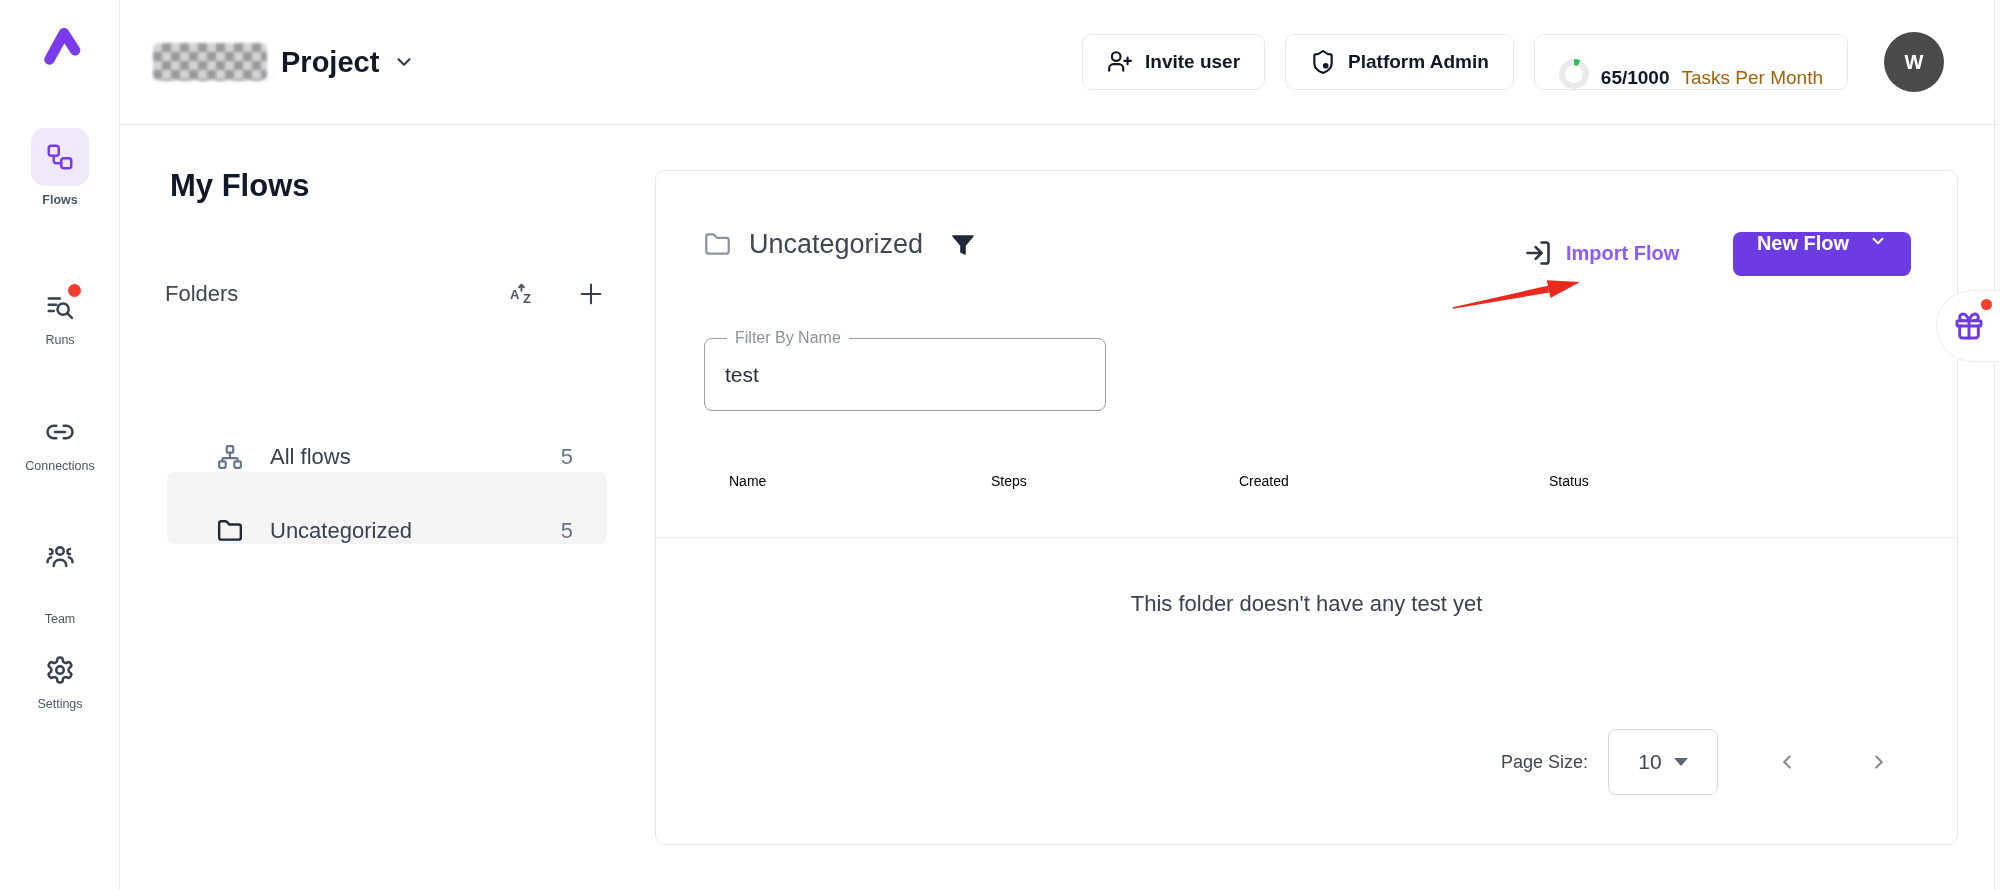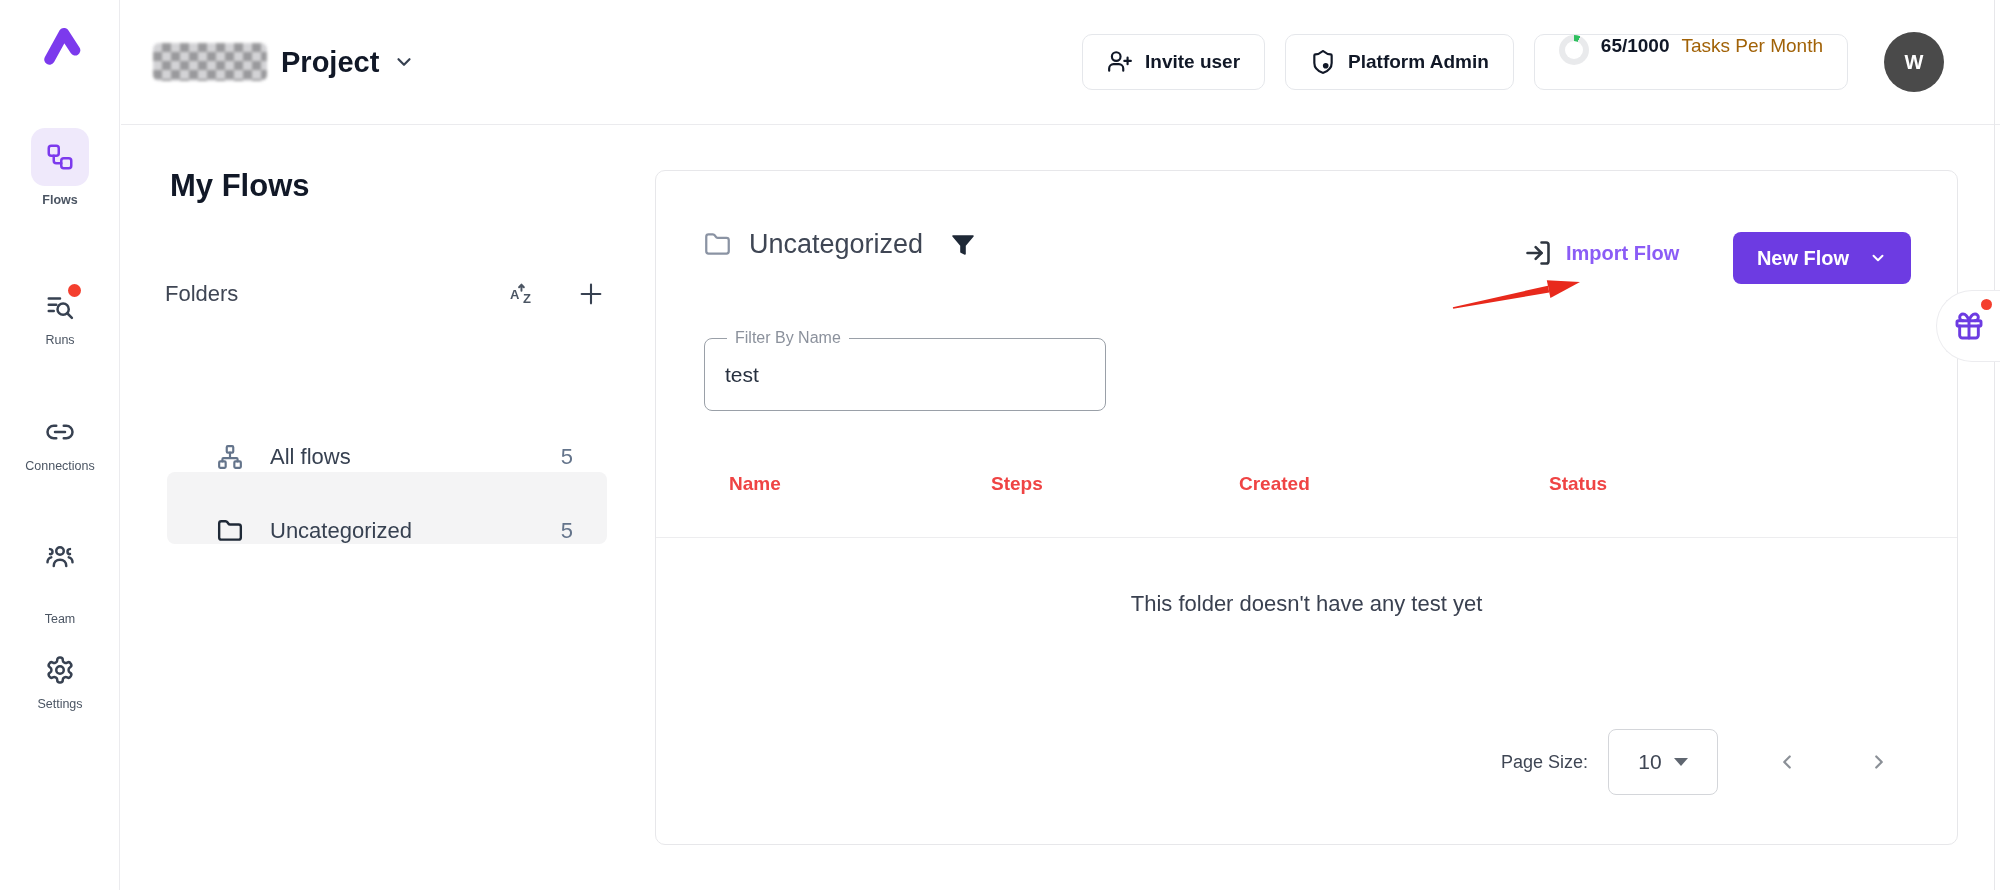--- a/index.html
+++ b/index.html
@@ -25,21 +25,21 @@
   .project-group { display:flex; align-items:center; gap:14px; margin-left:32px; }
   .redacted { width:114px; height:38px; border-radius:6px; filter:blur(1.5px);
     background:
       repeating-conic-gradient(#8f8f92 0% 25%, #cfcfd2 0% 50%) 0 0/18px 18px,
       #b9b9bc; opacity:.9; }
   .project-name { font-size:29px; font-weight:700; color:#111827; }
   .hdr-right { margin-left:auto; display:flex; align-items:center; gap:20px; padding-right:56px; }
   .hdr-btn { height:56px; display:flex; align-items:center; gap:12px; padding:0 24px;
     background:#fff; border:1px solid #e5e7eb; border-radius:10px; font-size:19px;
     font-weight:700; color:#111827; cursor:pointer; }
-  .tasks-badge { height:56px; display:flex; align-items:flex-start; gap:12px; padding:0 24px;
+  .tasks-badge { height:56px; display:flex; align-items:flex-end; gap:12px; padding:0 24px;
     background:#fff; border:1px solid #e5e7eb; border-radius:10px; cursor:pointer; }
   .ring { width:30px; height:30px; border-radius:50%; position:relative;
     background:conic-gradient(#2fbf5f 0deg 24deg, #e9eaec 24deg 360deg); }
   .ring::after { content:""; position:absolute; inset:6px; background:#fff; border-radius:50%; }
   .tasks-count { font-size:19px; font-weight:700; color:#111827; }
   .tasks-unit { font-size:19px; font-weight:500; color:#a16207; }
   .avatar { width:60px; height:60px; border-radius:50%; background:#4a4a4a; color:#fff;
     display:flex; align-items:center; justify-content:center; font-size:20px; font-weight:700;
     margin-left:16px; cursor:pointer; }
 
@@ -55,34 +55,34 @@
   .folder-count { margin-left:auto; font-size:22px; color:#64748b; }
 
   
   .card { position:absolute; left:655px; top:170px; width:1303px; height:675px;
     background:#fff; border:1px solid #e7e7ea; border-radius:10px; }
   .card-title-row { position:absolute; left:48px; top:58px; display:flex; align-items:center; gap:18px; }
   .card-title { font-size:27px; font-weight:500; color:#3f4654; }
   .import-group { position:absolute; left:868px; top:68px; display:flex; align-items:center;
     gap:14px; cursor:pointer; }
   .import-label { font-size:20px; font-weight:600; color:#8b5cf6; }
-  .new-flow-btn { position:absolute; left:1077px; top:61px; width:178px; height:52px;
+  .new-flow-btn { position:absolute; left:1077px; top:61px; width:178px; height:44px;
     background:#6d3be2; border:none; border-radius:8px; color:#fff; font-size:20px;
-    font-weight:600; display:flex; align-items:center; justify-content:center; gap:20px;
+    font-weight:600; display:flex; align-items:flex-start; justify-content:center; gap:20px;
     cursor:pointer; font-family:"Liberation Sans", sans-serif; }
 
   .filter-field { position:absolute; left:48px; top:167px; width:402px; height:73px;
     border:1.5px solid #9aa0a8; border-radius:8px; }
   .filter-label { position:absolute; left:22px; top:-10px; background:#fff; padding:0 8px;
     font-size:16px; color:#8b919c; }
   .filter-input { position:absolute; left:20px; top:14px; width:360px; height:44px; border:none;
     outline:none; font-size:21px; color:#27303f; font-family:"Liberation Sans", sans-serif; }
 
   .table-head { position:absolute; left:0; top:302px; width:100%; height:40px; }
-  .th { position:absolute; font-size:19px; font-weight:700; color:#ef4444; }
+  .th { position:absolute; font-size:14px; font-weight:400; color:#000000; }
   .th-0 { left:73px; } .th-1 { left:335px; } .th-2 { left:583px; } .th-3 { left:893px; }
   .table-divider { position:absolute; left:0; top:366px; width:100%; height:1px; background:#ededef; }
   .empty-msg { position:absolute; left:0; top:420px; width:100%; text-align:center;
     font-size:22px; color:#3a4150; }
 
   .pagination { position:absolute; right:55px; top:558px; display:flex; align-items:center; gap:0; }
   .page-size-label { font-size:18px; font-weight:500; color:#3f4654; margin-right:20px; }
   .page-size-select { width:110px; height:66px; border:1px solid #d4d6da; border-radius:8px;
     display:flex; align-items:center; justify-content:center; gap:12px; font-size:21px;
     color:#3f4654; cursor:pointer; background:#fff; }

